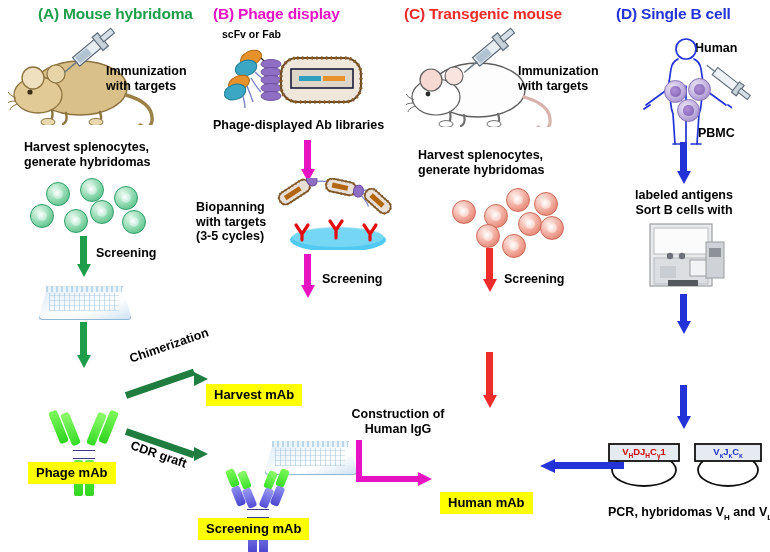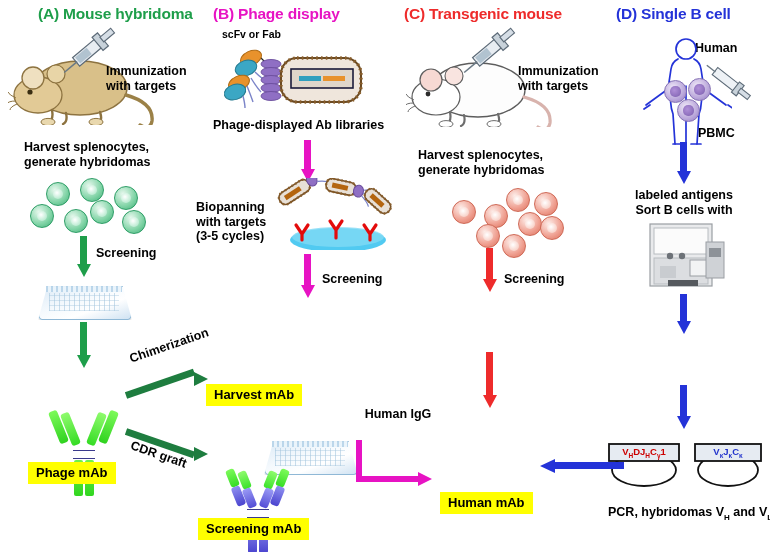--- a/index.html
+++ b/index.html
@@ -317,20 +317,21 @@
       </div>
   </div>
 
   <div class="abs" style="left:482px;top:248px;width:16px;height:44px;">
     <div class="shaft" style="left:4px;top:0;width:7px;height:32px;background:#ee2b2b;"></div>
     <div class="head down" style="left:0.5px;top:31px;border-top:13px solid #ee2b2b;"></div>
   </div>
   <div class="abs lab" style="left:504px;top:272px;">Screening</div>
 
   <div class="abs lab c" style="left:336px;top:407px;width:124px;">
+    <div>Construction of</div>
     <div>Human IgG</div>
   </div>
 
   <div class="abs" style="left:482px;top:352px;width:16px;height:58px;">
     <div class="shaft" style="left:4px;top:0;width:7px;height:44px;background:#ee2b2b;"></div>
     <div class="head down" style="left:0.5px;top:43px;border-top:13px solid #ee2b2b;"></div>
   </div>
 
   <div class="abs" style="left:356px;top:440px;width:96px;height:56px;">
     <div class="shaft" style="left:0;top:0;width:6px;height:42px;background:#e713c3;"></div>

